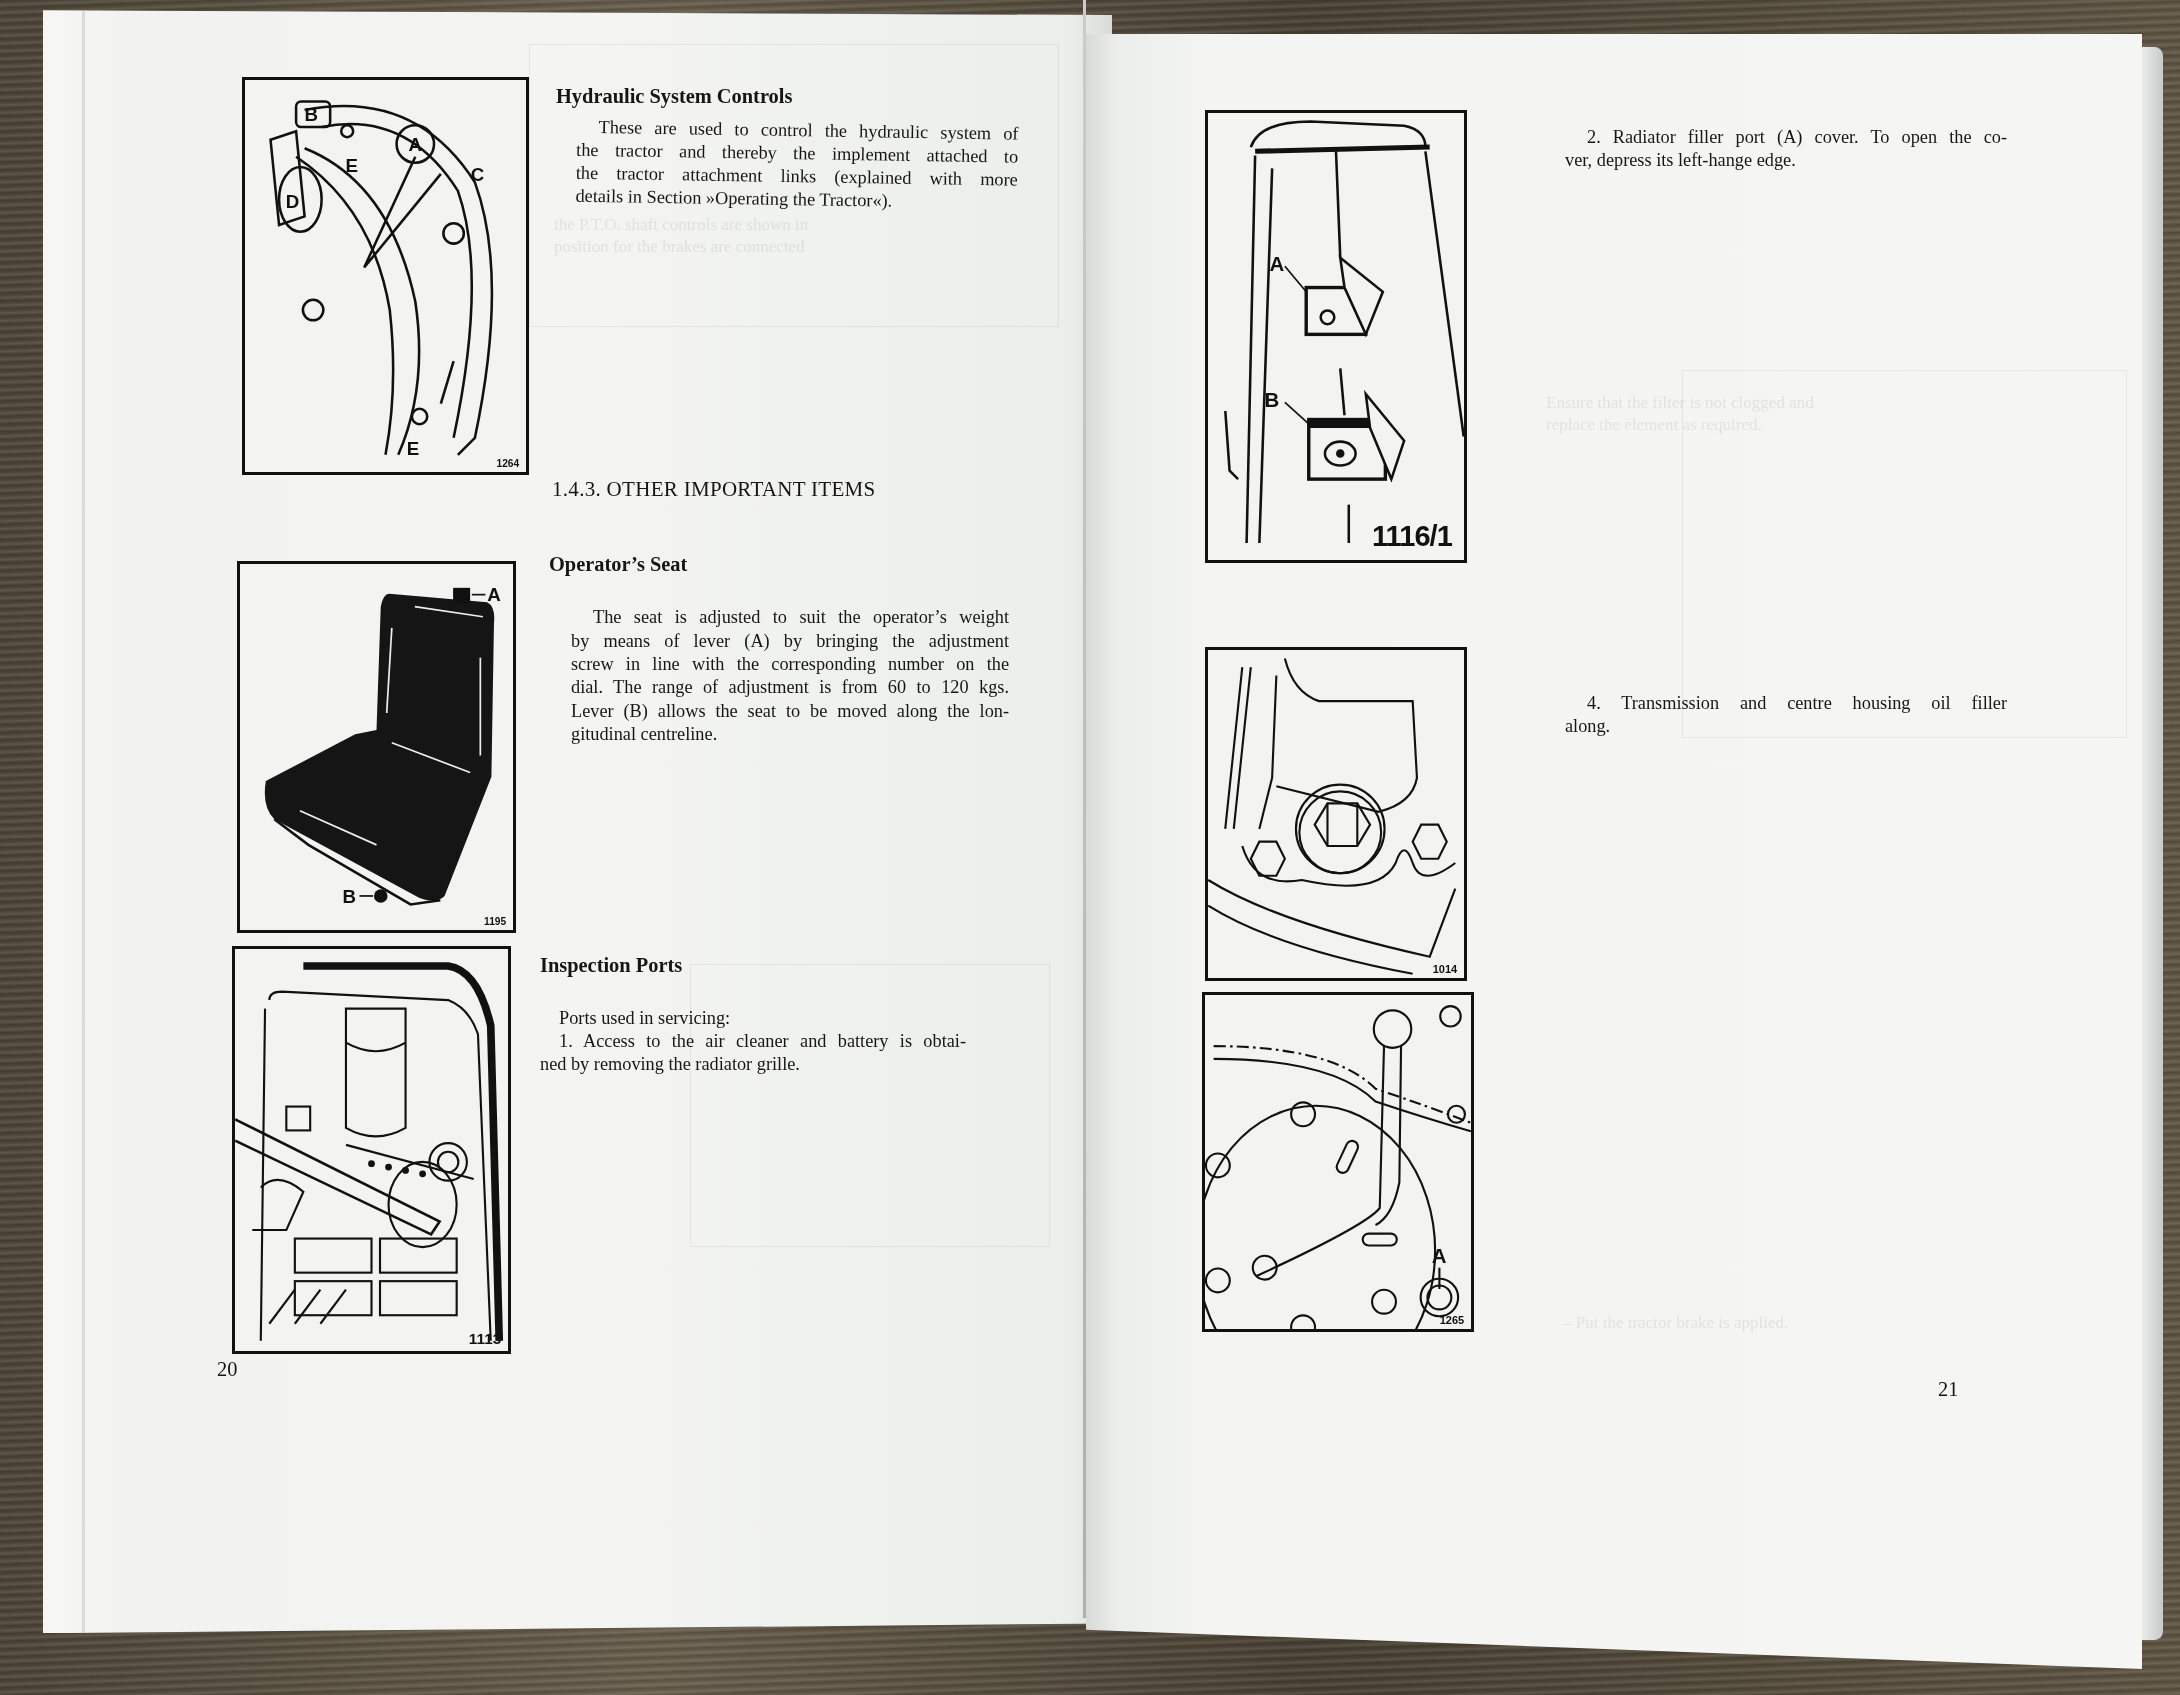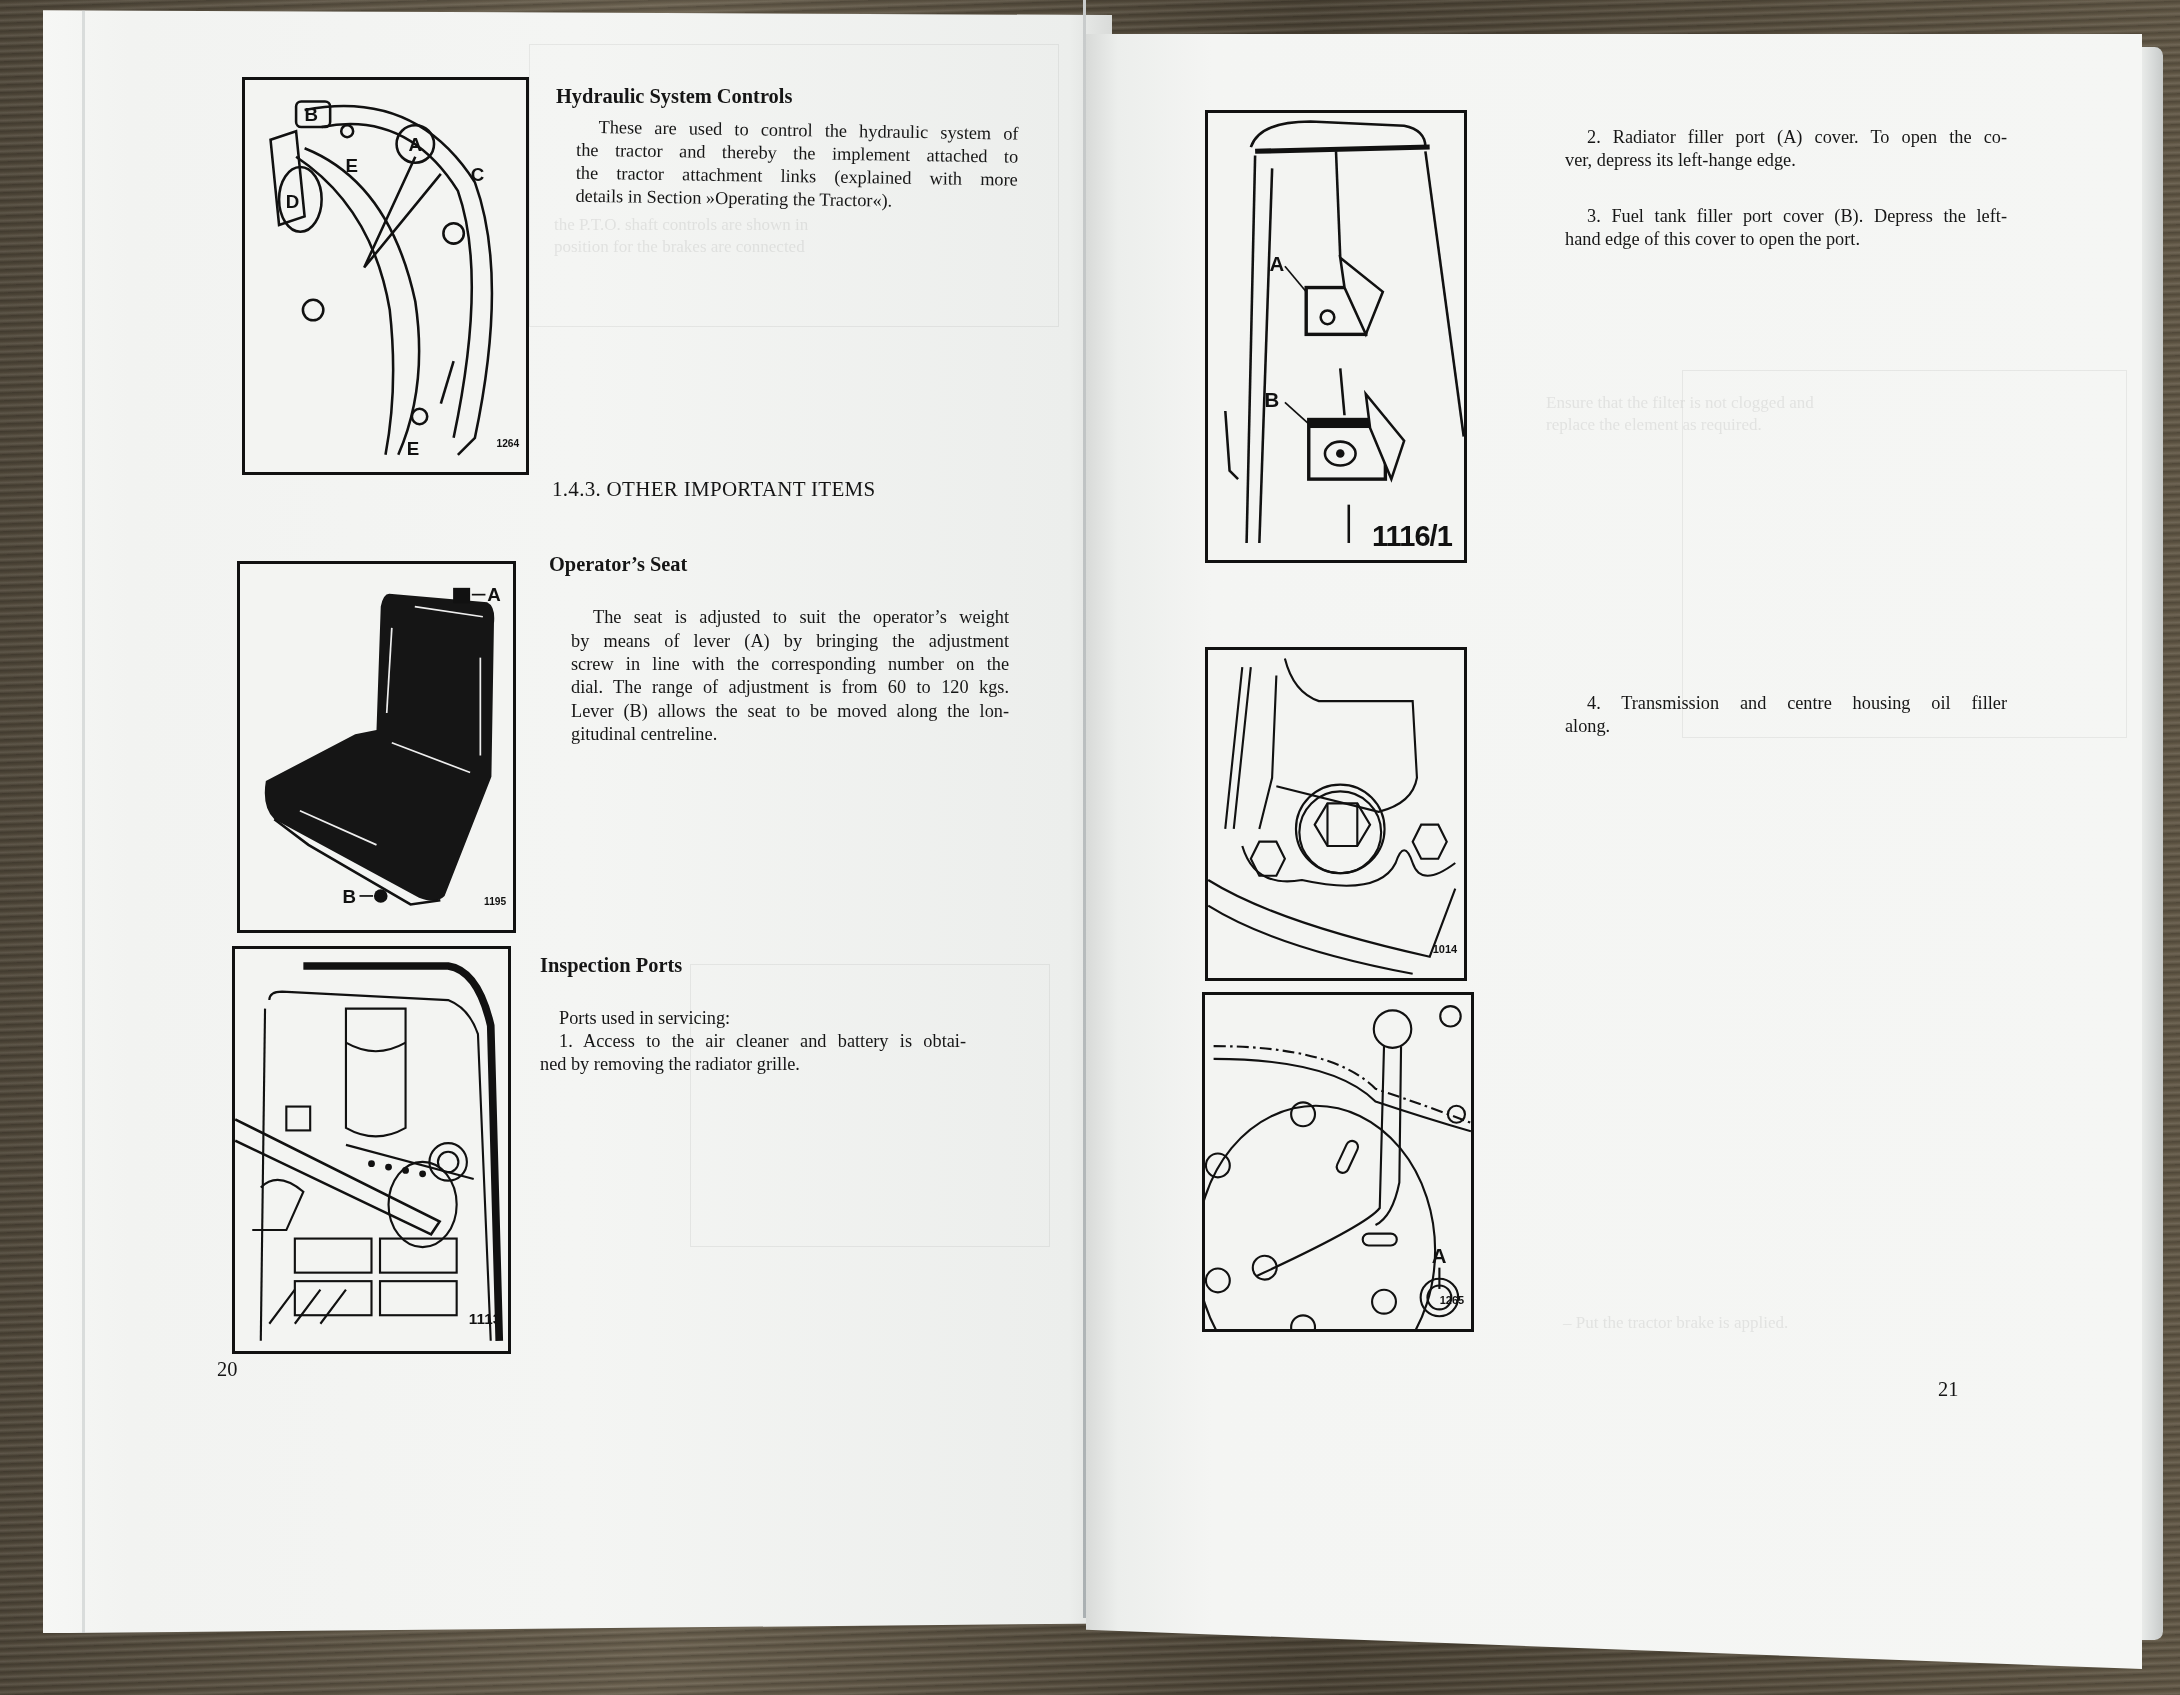--- a/index.html
+++ b/index.html
@@ -43,21 +43,21 @@
     position:absolute; color:rgba(90,90,90,0.12); font-size:17px; line-height:22px;
     font-family:"Liberation Serif", serif; pointer-events:none;
   }
   .ghost-box { position:absolute; border:1.7px solid rgba(120,120,120,0.12); pointer-events:none; }
 
   .fig {
     position:absolute; border:3.4px solid #111; background:#f3f4f2; overflow:hidden;
   }
   .fig svg { position:absolute; left:0; top:0; width:100%; height:100%; }
   .fig-num {
-    position:absolute; right:6.8px; bottom:23px; font-family:"Liberation Sans", sans-serif;
+    position:absolute; right:6.8px; bottom:3px; font-family:"Liberation Sans", sans-serif;
     font-weight:bold; font-size:12px; color:#111;
   }
   .fig-num.large { font-size:29px; right:12px; bottom:6.8px; letter-spacing:-0.9px; }
 
   .heading {
     position:absolute; font-weight:bold; font-size:20.4px; color:#151515;
   }
   .section-title {
     position:absolute; font-size:21px; color:#151515; letter-spacing:0.3px;
   }
@@ -230,24 +230,20 @@
           <text x="72" y="185">A</text>
           <text x="66" y="345">B</text>
         </g>
       </svg>
       <div class="fig-num large">1116/1</div>
     </div>
 
     <div class="para" style="left:457px; top:92px; width:464px;">
       <span class="line" style="padding-left:22px;">2. Radiator filler port (A) cover. To open the co-</span>
       <span class="line last">ver, depress its left-hange edge.</span>
-    </div>
-    <div class="para" style="left:457px; top:171px; width:464px;">
-      <span class="line" style="padding-left:22px;">3. Fuel tank filler port cover (B). Depress the left-</span>
-      <span class="line last">hand edge of this cover to open the port.</span>
     </div>
 
     <div class="fig" style="left:119px; top:613px; width:256px; height:328px;">
       <svg viewBox="0 0 300 385">
         <g fill="none" stroke="#111" stroke-width="2.5">
           <path d="M40 20 L20 210 M50 20 L30 210"></path>
           <path d="M80 30 L75 150 L60 210"></path>
           <path d="M90 10 Q100 50 130 60 L240 60 L245 150 Q240 180 200 190 L80 160"></path>
           <circle cx="155" cy="210" r="52"></circle>
           <circle cx="155" cy="214" r="48"></circle>

